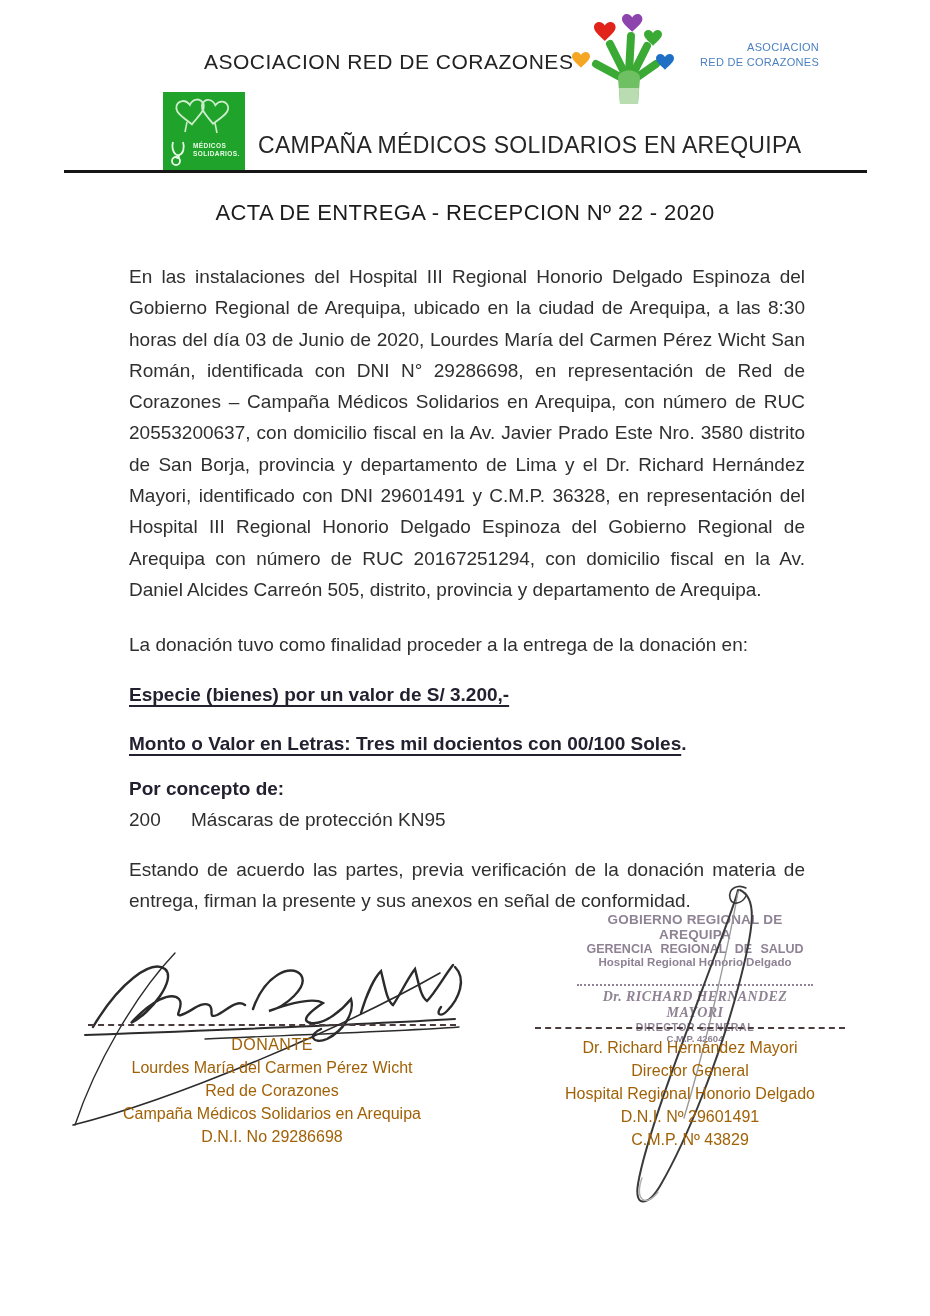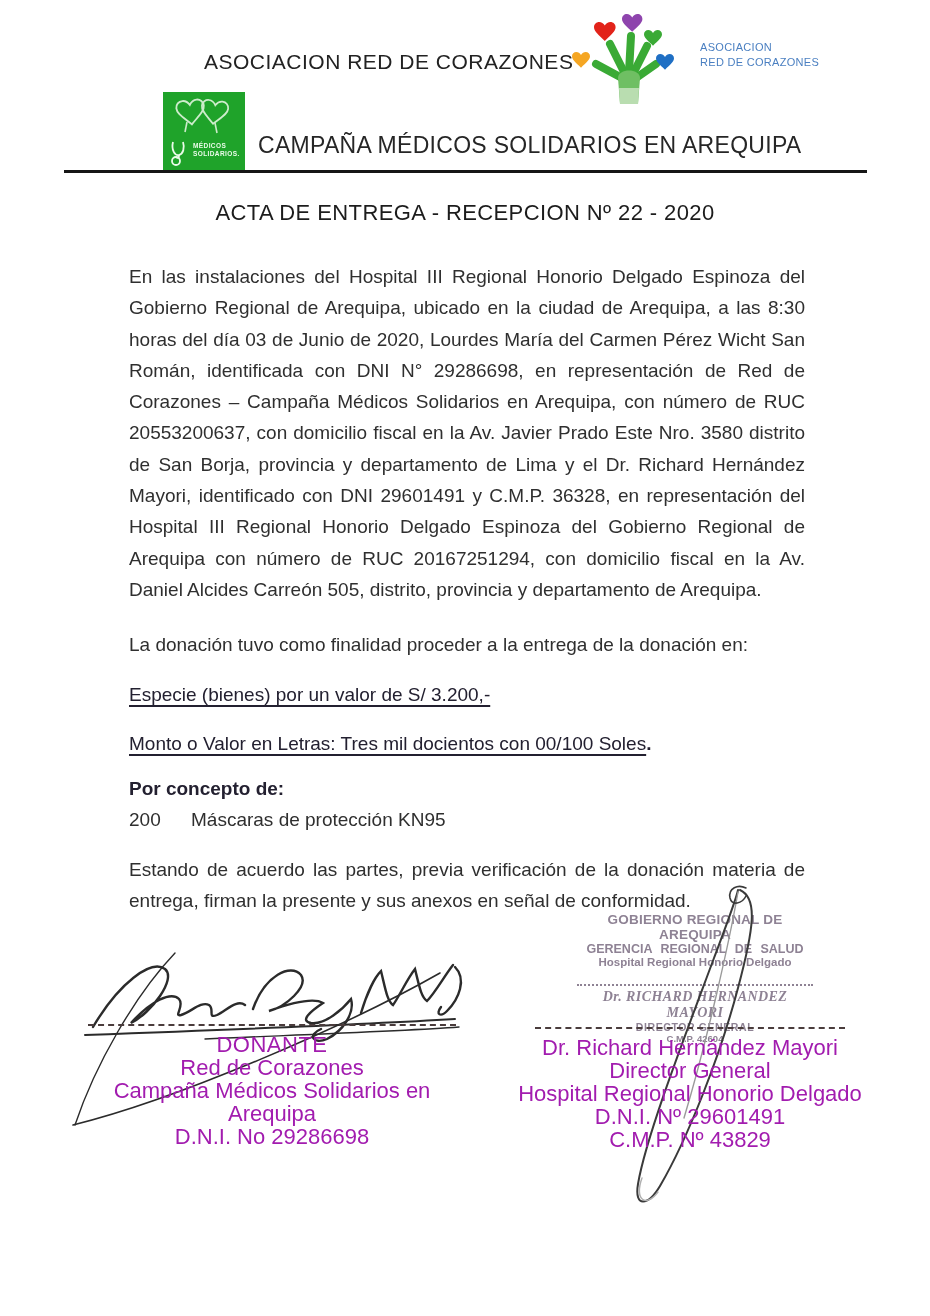--- a/index.html
+++ b/index.html
@@ -13,21 +13,21 @@
     overflow:hidden;
   }
   
   .org-name{
     position:absolute;left:204px;top:50px;
     font-size:21px;letter-spacing:.5px;color:#222;text-align:center;
   }
   .hand-logo{position:absolute;left:570px;top:12px;}
   .logo-caption{
     position:absolute;left:700px;top:40px;
-    font-size:11px;line-height:15px;color:#4a7fc1;letter-spacing:.3px;
+    font-size:11px;line-height:15px;color:#4a7fc1;letter-spacing:.3px;text-align:right;
   }
   .badge{
     position:absolute;left:163px;top:92px;width:82px;height:80px;
     background:#1fa32a;
   }
   .badge svg{position:absolute;left:0;top:0;}
   .badge-text{
     position:absolute;left:30px;top:50px;width:50px;
     color:#eafbe9;font-size:6.5px;line-height:8px;font-weight:bold;letter-spacing:.4px;
   }
@@ -46,21 +46,21 @@
   
   .content{
     position:absolute;left:129px;top:261px;width:676px;
     font-size:19px;line-height:31.3px;
   }
   .content p{margin:0;text-align:justify;}
   .p-gap-lg{margin-top:24px !important;}
   .p-gap-md{margin-top:18px !important;}
   .p-gap-sm{margin-top:14px !important;}
   .bold-underline{
-    font-weight:normal;color:#232030;
+    font-weight:bold;color:#232030;
     text-decoration:underline;text-underline-offset:4px;text-decoration-thickness:2px;
   }
   .bold{font-weight:bold;color:#232030;}
   .concept-row{display:flex;}
   .concept-qty{width:62px;flex:none;}
   
   .stamp{
     position:absolute;left:575px;top:912px;width:240px;
     color:#8e8294;text-align:center;
   }
@@ -73,21 +73,21 @@
   .stamp .cmp{font-size:9.5px;font-weight:bold;}
   
   .sig-line-left{
     position:absolute;left:88px;top:1024px;width:368px;height:0;
     border-top:2.5px dashed #4a3c3c;
   }
   .sig-line-right{
     position:absolute;left:535px;top:1027px;width:310px;height:0;
     border-top:2.5px dashed #4a3c3c;
   }
-  .sig-block{position:absolute;text-align:center;font-size:22px;line-height:23px;color:#a21caf;}
+  .sig-block{position:absolute;text-align:center;font-size:16px;line-height:23px;color:#a16207;}
   .sig-block .role{margin-bottom:0;letter-spacing:.5px;}
   .sig-left-block{left:70px;top:1033px;width:404px;}
   .sig-right-block{left:505px;top:1036px;width:370px;}
   .sig-svg{position:absolute;pointer-events:none;}
   .sig-svg-left{left:55px;top:935px;}
   .sig-svg-right{left:588px;top:878px;}
 </style>
 </head>
 <body>
 
@@ -197,20 +197,21 @@
       <path d="M54,300 C46,322 58,330 70,314" stroke="#b0b0b0" stroke-width="1.4"></path>
       <path d="M158,10 C150,6 140,10 142,20 C144,28 154,26 158,18" stroke-width="1.6"></path>
     </g>
   </svg>
 
   <div class="sig-line-left"></div>
   <div class="sig-line-right"></div>
 
   <div class="sig-block sig-left-block">
     <div class="role">DONANTE</div>
+    <div>Lourdes María del Carmen Pérez Wicht</div>
     <div>Red de Corazones</div>
     <div>Campaña Médicos Solidarios en Arequipa</div>
     <div>D.N.I. No 29286698</div>
   </div>
 
   <div class="sig-block sig-right-block">
     <div>Dr. Richard Hernández Mayori</div>
     <div>Director General</div>
     <div>Hospital Regional Honorio Delgado</div>
     <div>D.N.I. Nº 29601491</div>

